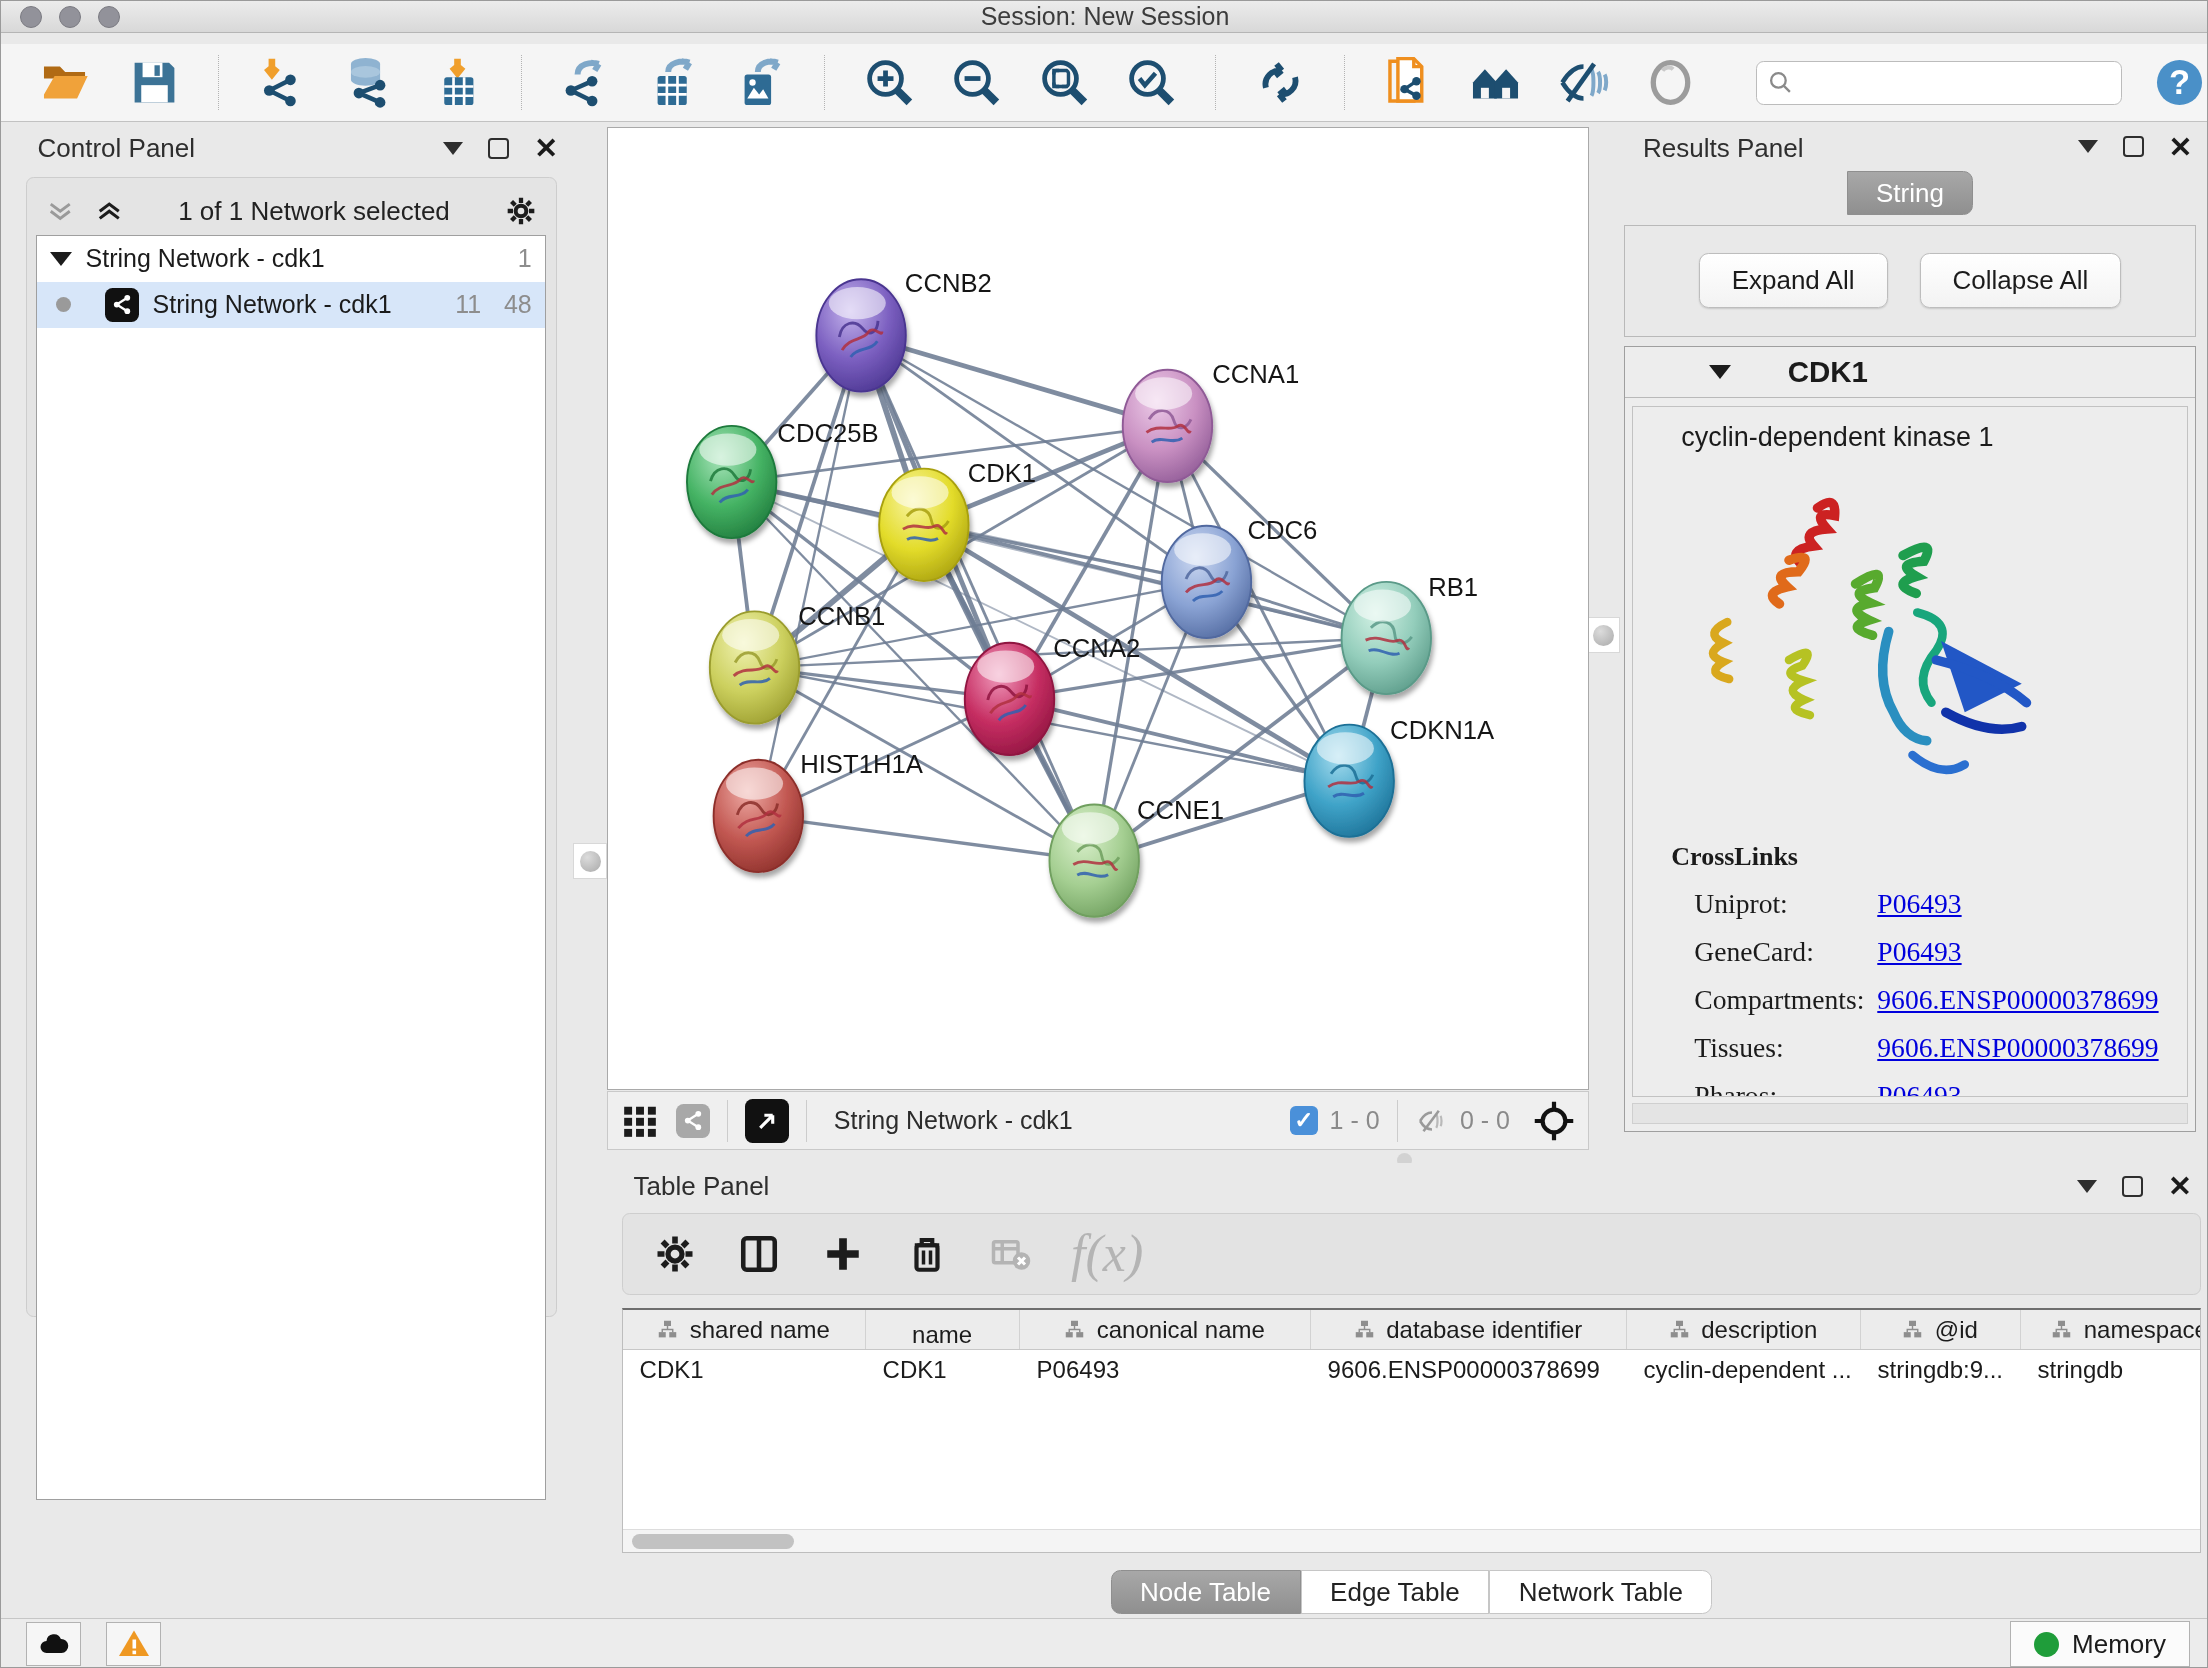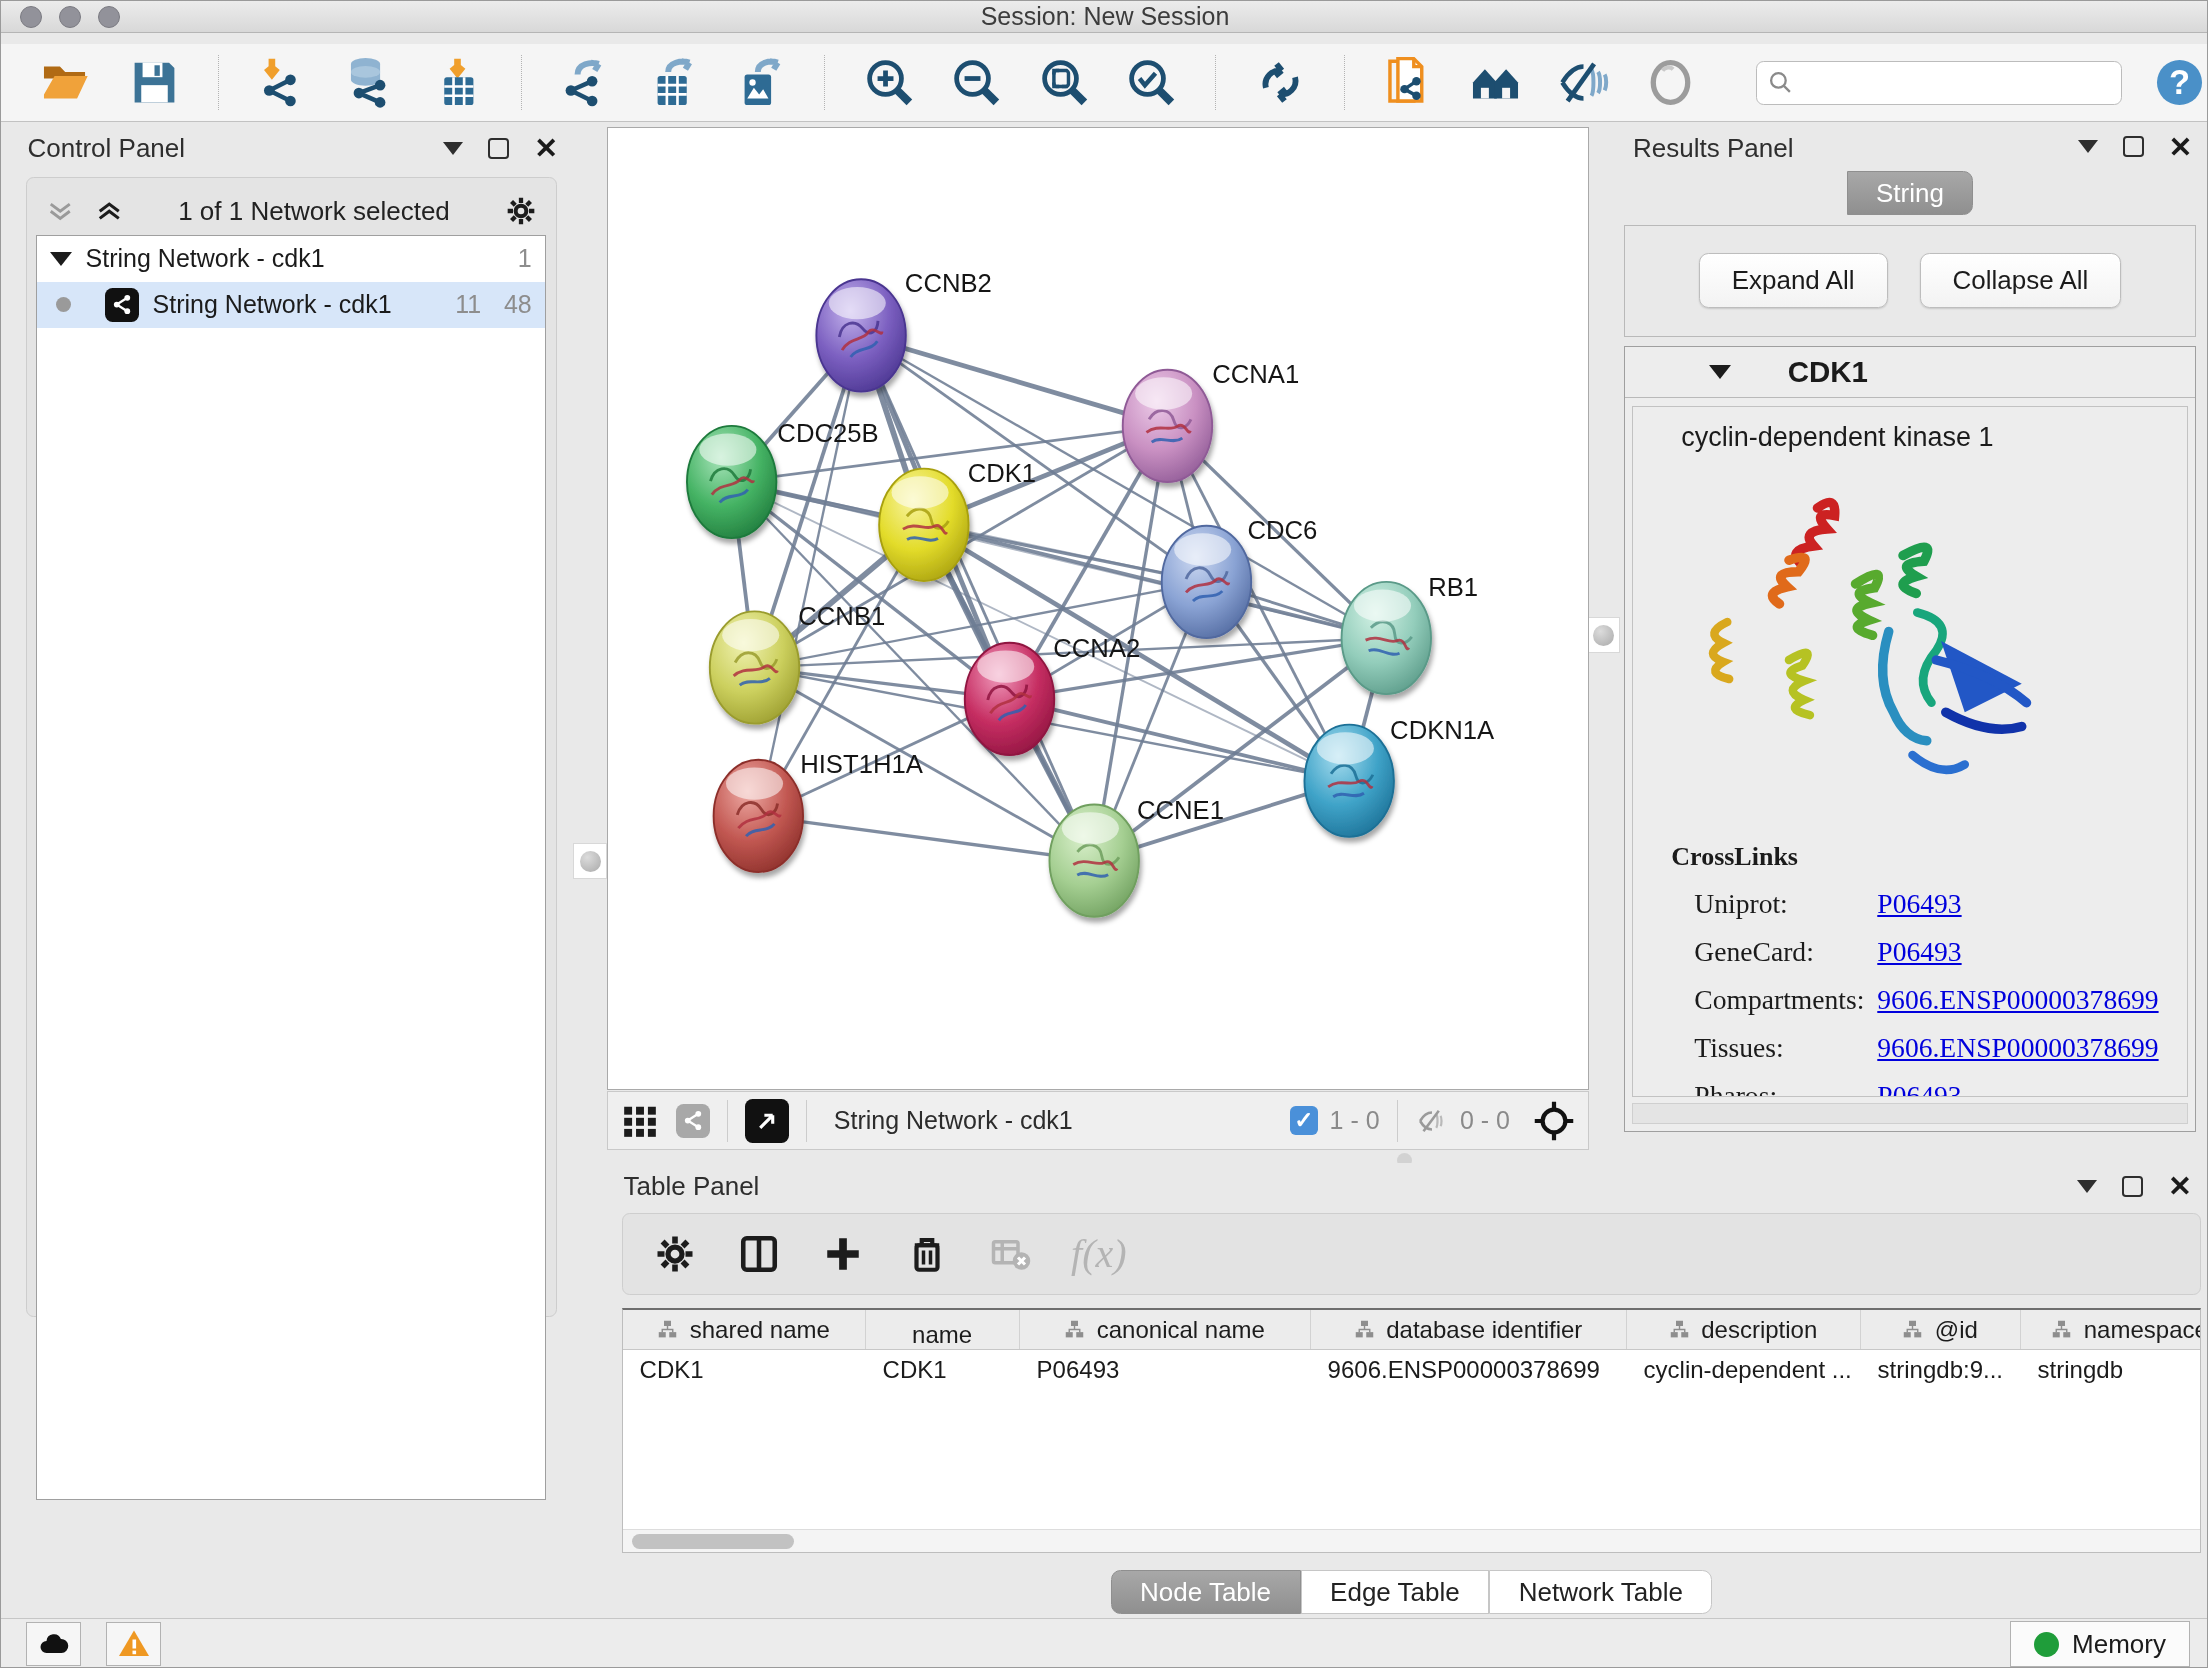--- a/index.html
+++ b/index.html
@@ -17,21 +17,21 @@
   
   .toolbar{position:absolute;left:0;top:43px;width:2208px;height:78px;background:#f5f5f5;
     border-bottom:1px solid #c2c2c2;display:flex;align-items:center;padding-left:36px;gap:28.5px;}
   .tbtn{width:59px;height:59px;display:flex;align-items:center;justify-content:center;flex:0 0 auto;}
   .tbtn svg{width:53px;height:53px;}
   .tsep{width:0;height:55px;border-left:1.9px dotted #b3b3b3;margin:0 5.7px;flex:0 0 auto;}
   .searchbox{width:472px;height:44px;border:1px solid #bcbcbc;border-radius:7.6px;background:#fff;
     display:flex;align-items:center;padding:0 11.4px;gap:7.6px;margin-left:27px;}
   .searchbox input{border:none;outline:none;flex:1;font-size:23px;font-family:"Liberation Sans",sans-serif;background:transparent;}
   
-  .panel-title{font-size:26px;color:#2e2e2e;}
+  .panel-title{font-size:26px;color:#2e2e2e;margin-left:10px;}
   .pctl{display:flex;align-items:center;gap:25px;}
   .caret-down{width:0;height:0;border-left:10.5px solid transparent;border-right:10.5px solid transparent;border-top:13.3px solid #2e2e2e;}
   .maxbox{width:21px;height:21px;border:2.9px solid #2e2e2e;border-radius:3.8px;}
   .closex{font-size:28.5px;font-weight:bold;color:#1a1a1a;line-height:1;}
   .tab{height:44px;padding:0 28.5px;display:flex;align-items:center;justify-content:center;
      background:#fff;border:1px solid #c6c6c6;font-size:26px;color:#222;}
   .tab.first{border-radius:9.5px 0 0 9.5px;}
   .tab.last{border-radius:0 9.5px 9.5px 0;}
   .tab.active{background:linear-gradient(#a8a8a8,#8f8f8f);color:#fff;border-color:#8f8f8f;}
   
@@ -85,21 +85,21 @@
   .cl-row .lbl{width:183px;margin-left:23px;}
   .cl-row a{color:#0000dd;text-decoration:underline;}
   .rp-scroll{position:absolute;left:7.6px;right:7.6px;bottom:7.6px;height:21px;background:#e4e4e4;border:1px solid #cfcfcf;}
   
   .table-panel{position:absolute;left:613px;top:1162px;width:1595px;height:455px;background:#e9e9e9;}
   .tp-head{display:flex;align-items:center;justify-content:space-between;padding:7.6px 17px 0 9.5px;}
   .tp-toolbar{margin:11.4px 7.6px 0 7.6px;height:82px;background:#e3e3e3;border:1px solid #cecece;border-radius:7.6px;
      display:flex;align-items:center;gap:36px;padding-left:28.5px;}
   .tp-toolbar .tbtn{width:48px;height:48px;}
   .tp-toolbar .tbtn svg{width:42px;height:42px;}
-  .fx{font-family:"Liberation Serif",serif;font-style:italic;font-size:40px;color:#b4b4b4;}
+  .fx{font-family:"Liberation Serif",serif;font-style:italic;font-size:52px;color:#b4b4b4;}
   .tp-table{margin:13.3px 7.6px 0 7.6px;background:#fff;border-top:2.9px solid #6e6e6e;border-left:1px solid #bdbdbd;
      border-right:1px solid #bdbdbd;border-bottom:1px solid #bdbdbd;height:245px;overflow:hidden;position:relative;}
   .tp-hrow{display:flex;background:#ececec;border-bottom:1px solid #c7c7c7;height:40px;}
   .tp-hcell{display:flex;align-items:center;justify-content:center;gap:11.4px;font-size:24px;color:#1c1c1c;
      border-right:1px solid #d2d2d2;flex:0 0 auto;overflow:hidden;}
   .tp-drow{display:flex;height:40px;background:#fff;}
   .tp-dcell{display:flex;align-items:center;font-size:24px;padding-left:17px;flex:0 0 auto;overflow:hidden;white-space:nowrap;}
   .tp-scroll{position:absolute;left:0;right:0;bottom:0;height:23px;background:#f4f4f4;border-top:1px solid #ddd;}
   .tp-thumb{position:absolute;left:9.5px;bottom:2.9px;width:162px;height:15px;border-radius:7.6px;background:#c2c2c2;}
   .tp-tabs{display:flex;justify-content:center;margin-top:17px;}

